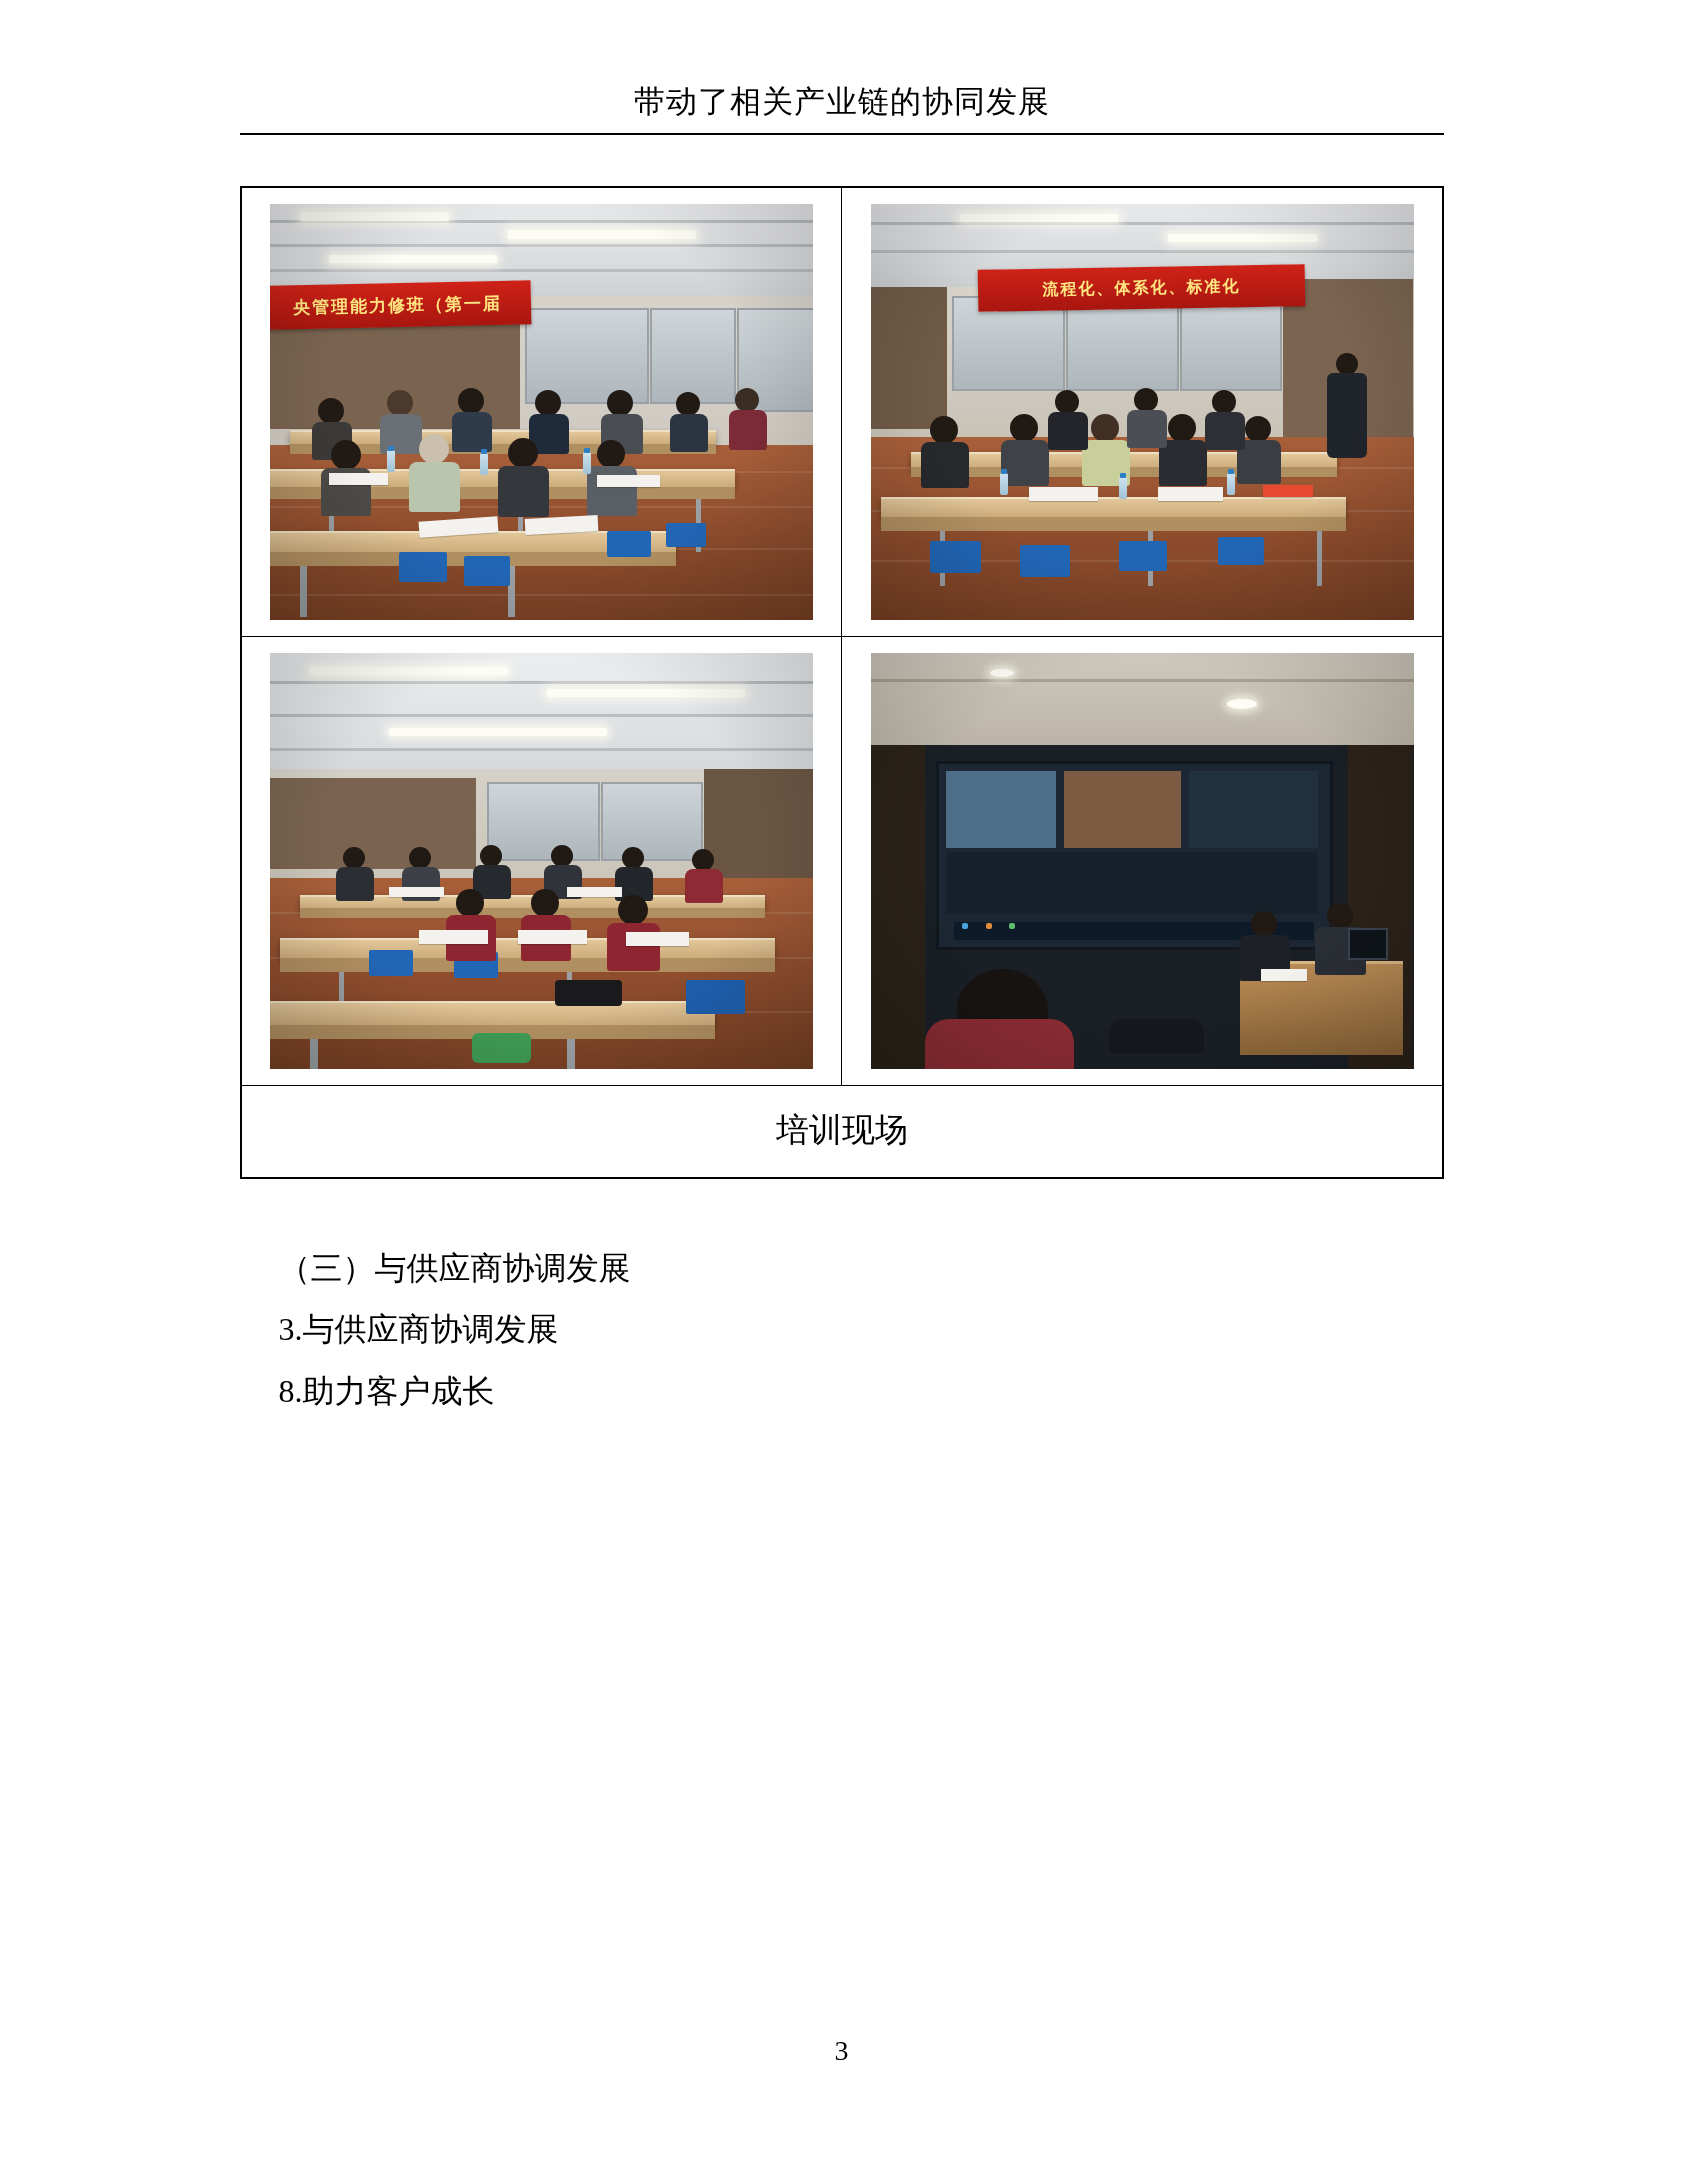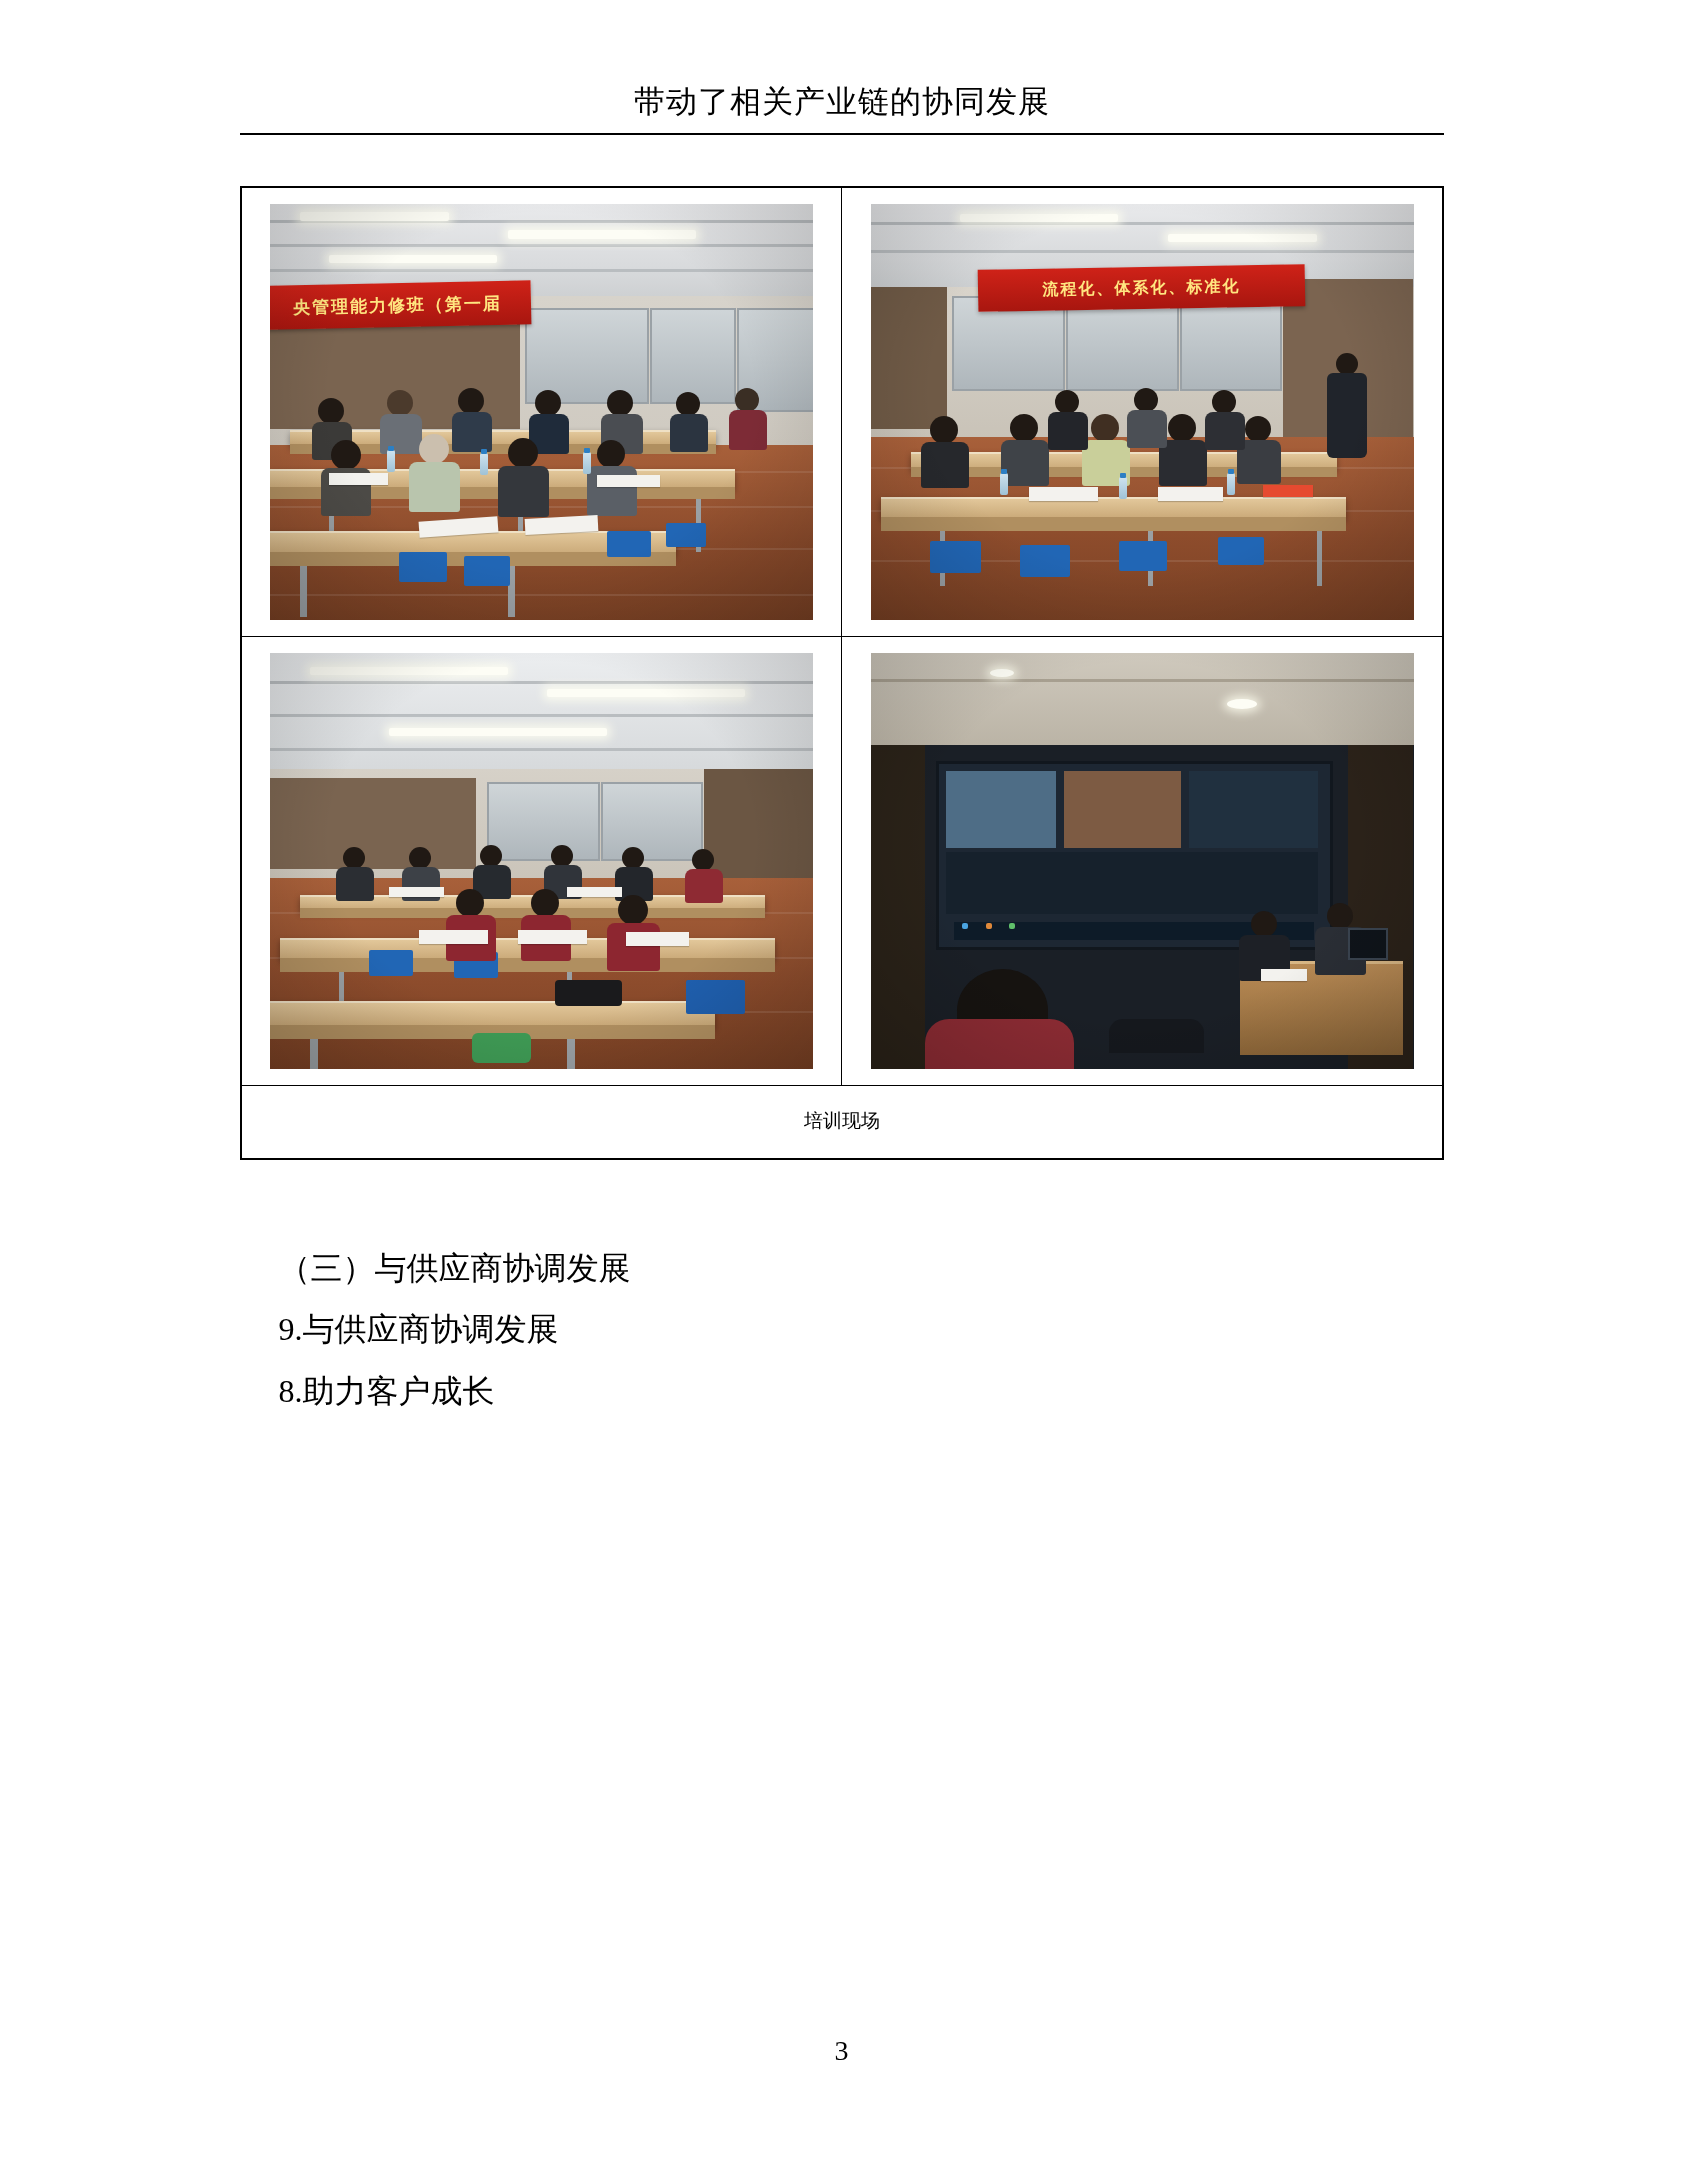--- a/index.html
+++ b/index.html
@@ -63,21 +63,21 @@
   }
   .fig-cell.left {
     border-right: 1px solid #000;
   }
   .fig-row.second .fig-cell {
     border-top: 1px solid #000;
   }
   .caption-row {
     border-top: 1px solid #000;
     text-align: center;
-    font-size: 19px;
+    font-size: 33px;
     padding: 22px 0 24px 0;
   }
   .photo {
     width: 543px;
     height: 416px;
     position: relative;
     overflow: hidden;
     background: #8b8f93;
   }
   
@@ -514,19 +514,19 @@
           <div class="vignette"></div>
         </div>
       </div>
     </div>
 
     <div class="caption-row">培训现场</div>
   </div>
 
   <div class="body-text" style="top:1238px;">
     <p class="para indent1 blk">（三）与供应商协调发展</p>
-    <p class="para indent1 blk">9.与供应商协调发展</p>
+    <p class="para indent1 blk">3.与供应商协调发展</p>
     <p class="para indent1">8.助力客户成长</p>
   </div>
 
   <div class="pagenum">3</div>
 </div>
 
 
 </body></html>

